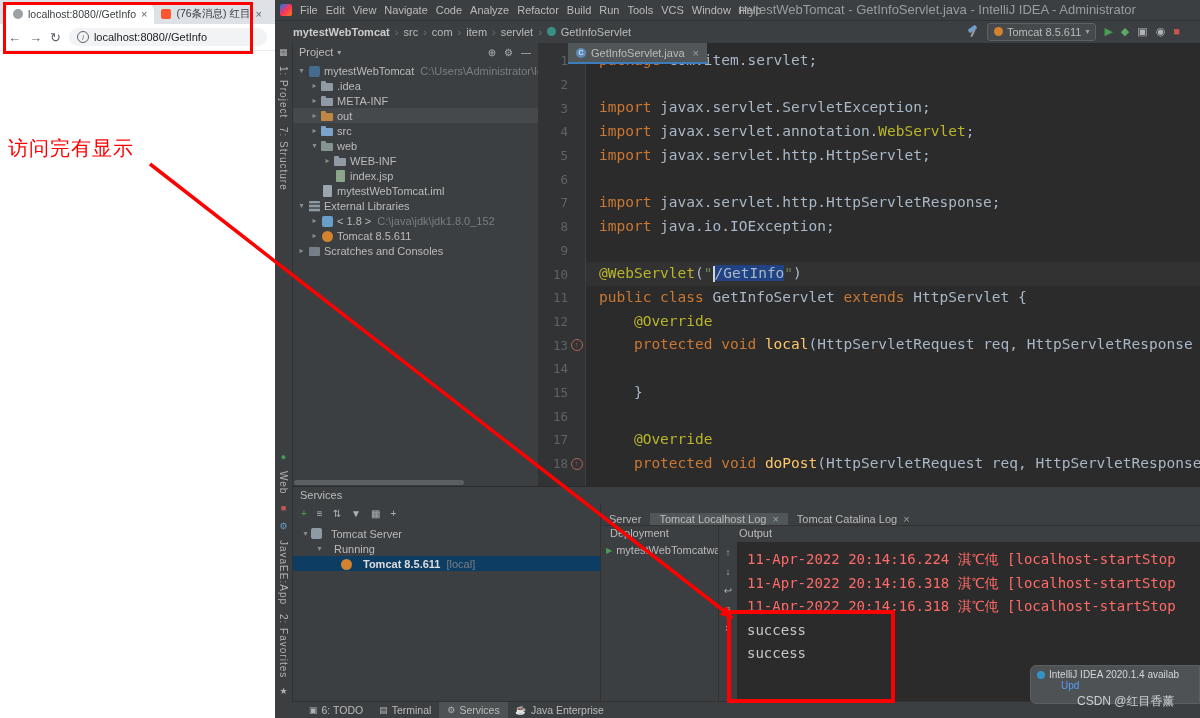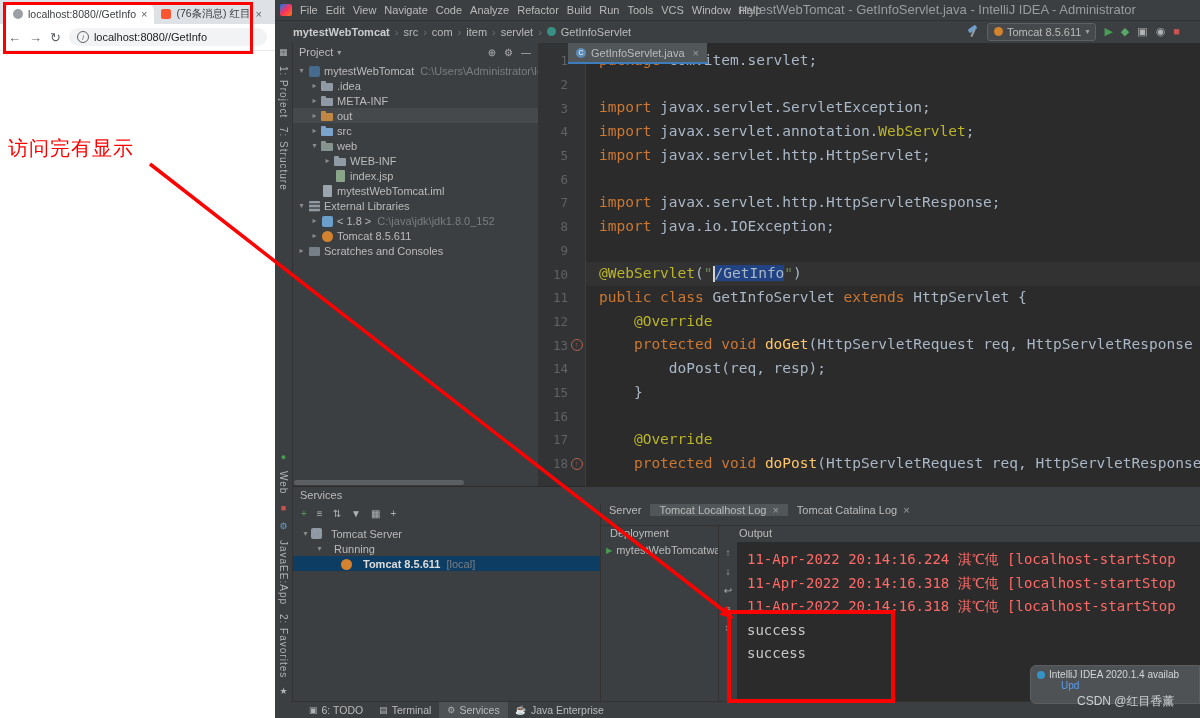--- a/index.html
+++ b/index.html
@@ -99,21 +99,21 @@
   .sv-left{position:absolute;left:0;top:17px;width:308px;bottom:0;border-right:1px solid #323232;overflow:hidden}
   .sv-tools{height:20px;display:flex;align-items:center;gap:10px;padding-left:9px}
   .svico{font-size:10px;color:#afb1b3;line-height:1}
   .sv-tree{padding-top:2px}
   .svrow{height:15px;display:flex;align-items:center;white-space:nowrap;font-size:11px}
   .svrow.selected{background:#0e3d64}
   .svrow .lbl{margin-left:9px}
   .bold{font-weight:bold;color:#dcdcdc}
   .svi-server{width:11px;height:11px;background:#8f9aa5;border-radius:2px;flex:none}
   .sv-right{position:absolute;left:308px;right:0;top:17px;bottom:0;overflow:hidden}
-  .sv-tabs{height:21px;display:flex;align-items:flex-start;border-bottom:1px solid #323232;font-size:11px}
+  .sv-tabs{height:21px;display:flex;align-items:flex-end;border-bottom:1px solid #323232;font-size:11px}
   .sv-tab{display:flex;align-items:center;padding:0 9px;color:#bbb;gap:3px}
   .sv-tab.active{background:#515658}
   .sv-body{position:absolute;left:0;top:21px;right:0;bottom:0;display:flex}
   .sv-deploy{width:118px;border-right:1px solid #323232;flex:none;overflow:hidden}
   .dep-head,.out-head{height:17px;line-height:17px;font-size:11px;color:#bbb}
   .dep-head{padding-left:10px}
   .dep-item{display:flex;align-items:center;padding-left:6px;height:16px}
   .dep-arr{color:#499c54;font-size:8px;margin-right:4px}
   .dep-lbl{overflow:hidden;white-space:nowrap;font-size:11px}
   .sv-output{flex:1;display:flex;flex-direction:column;min-width:0}
@@ -382,26 +382,25 @@
           <div class="erow">
             <span class="lno">12</span>
             <span class="gmark"></span>
             <div class="codeline"><span class="s-pl">    </span><span class="s-ann">@Override</span></div>
           </div>
           <div class="erow">
             <span class="lno">13</span>
             <span class="gmark">
               <span class="ovr-ico">↑</span>
             </span>
-            <div class="codeline"><span class="s-pl">    </span><span class="s-kw">protected void </span><span class="s-fn">doGet</span><span class="s-pl">(HttpServletRequest req, HttpServletResponse</span></div>
+            <div class="codeline"><span class="s-pl">    </span><span class="s-kw">protected void </span><span class="s-fn">local</span><span class="s-pl">(HttpServletRequest req, HttpServletResponse</span></div>
           </div>
           <div class="erow">
             <span class="lno">14</span>
             <span class="gmark"></span>
-            <div class="codeline"><span class="s-pl">        doPost(req, resp);</span></div>
           </div>
           <div class="erow">
             <span class="lno">15</span>
             <span class="gmark"></span>
             <div class="codeline"><span class="s-pl">    }</span></div>
           </div>
           <div class="erow">
             <span class="lno">16</span>
             <span class="gmark"></span>
             <div class="codeline"></div>

